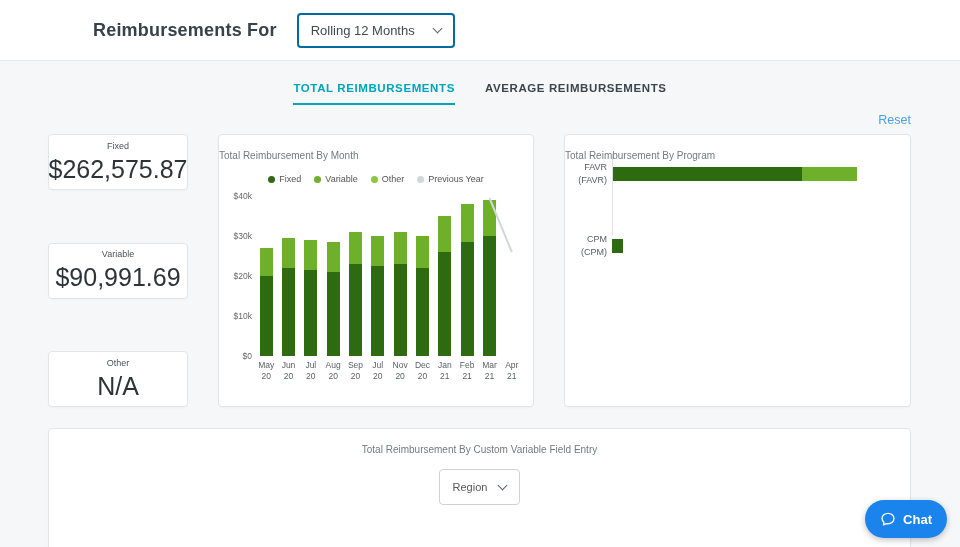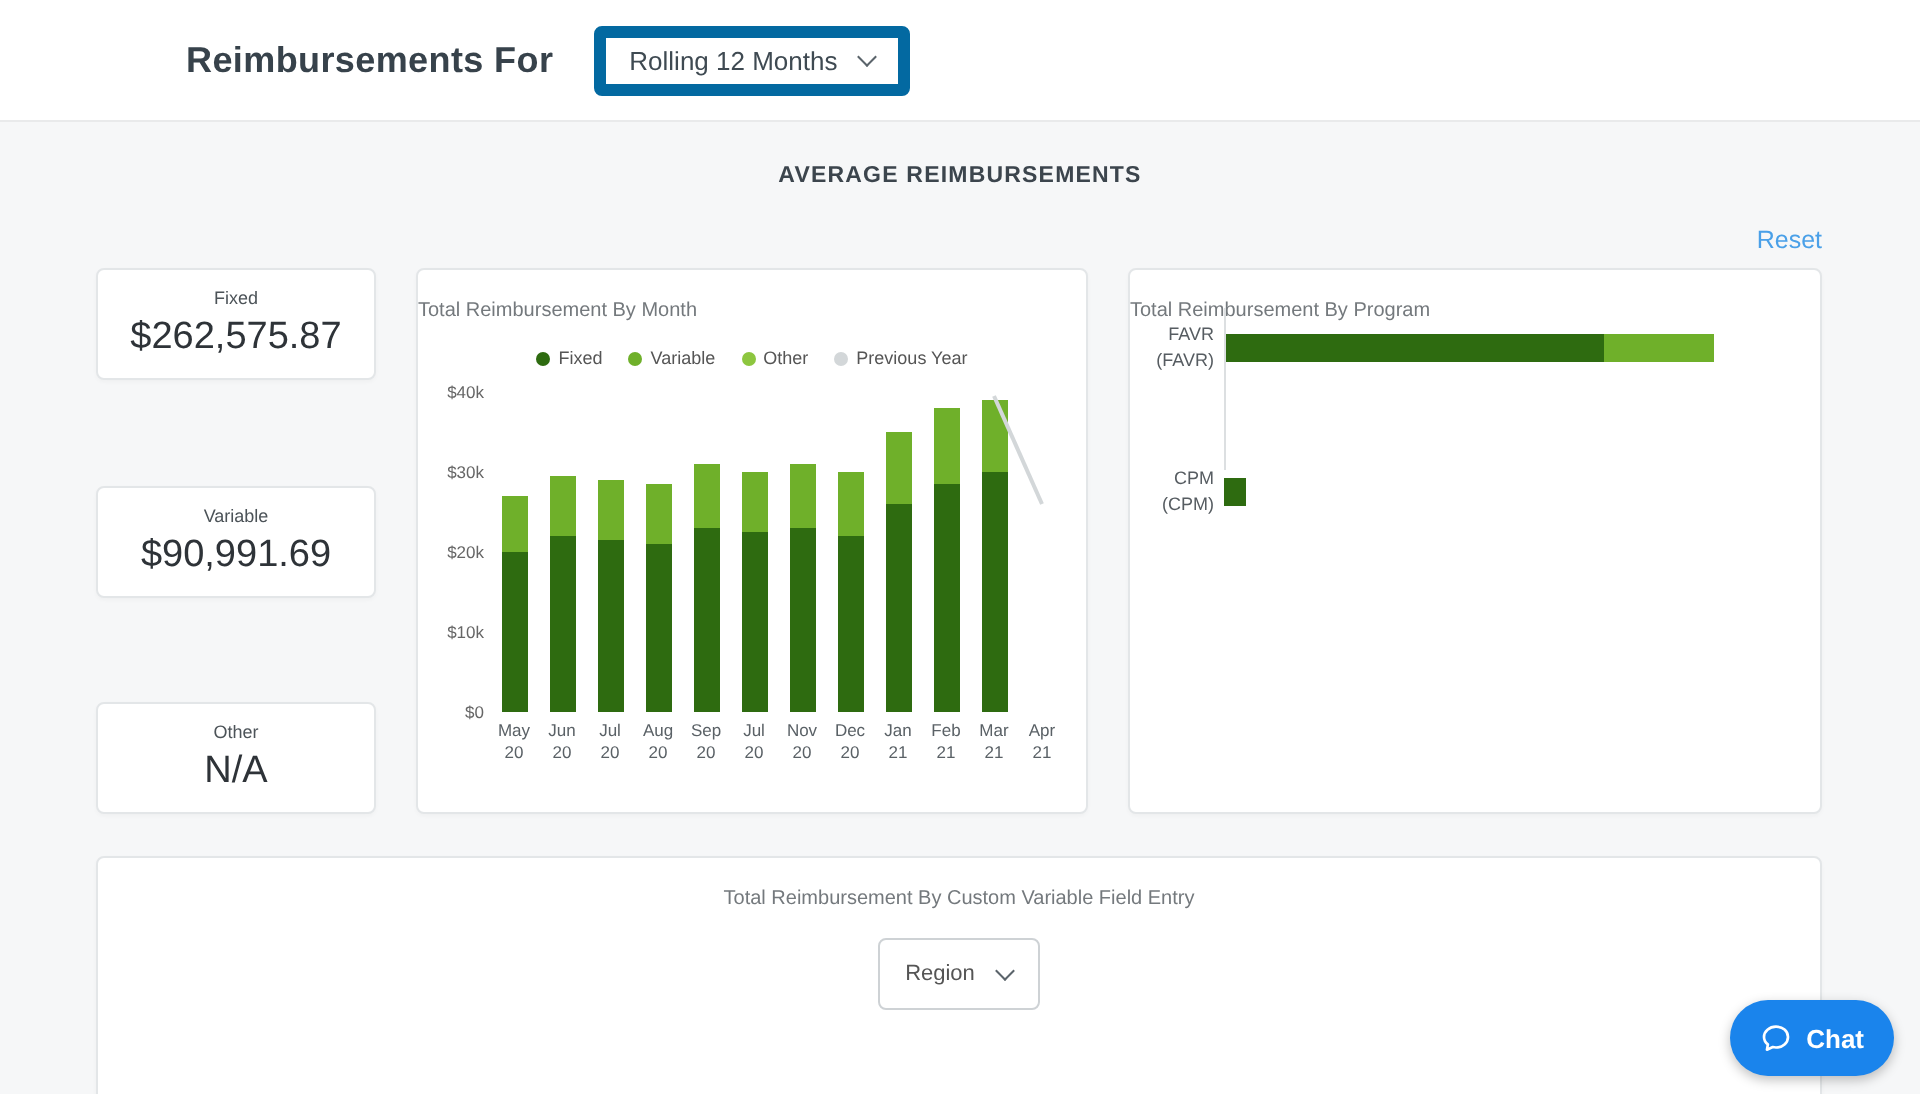--- a/index.html
+++ b/index.html
@@ -4,36 +4,36 @@
 <style>
   *{box-sizing:border-box;margin:0;padding:0}
   html,body{background:#fff}
   body{font-family:"Liberation Sans",sans-serif}
   .app{position:relative;width:960px;height:547px;background:#f6f7f8;overflow:hidden;color:#333;
        font-family:"Liberation Sans",sans-serif;
        --accent:#00a5bd;--reset:#4aa0e8;--chat:#1a84ec}
   .header{height:61px;background:#fff;border-bottom:1px solid #e9eaeb;display:flex;align-items:center;
           padding-left:93px;gap:20px}
   .header-title{font-size:18px;font-weight:700;color:#37424b;letter-spacing:.2px}
-  .period-select{width:158px;height:35px;border:6px solid #0369a1;border-radius:4px;background:#fff;
+  .period-select{width:158px;height:35px;border:2px solid #0369a1;border-radius:4px;background:#fff;
                  display:flex;align-items:center;justify-content:space-between;padding:0 12px;
                  font-size:13px;color:#3f4a52;cursor:pointer}
   .chev{width:7px;height:7px;border-right:1.6px solid #5b646b;border-bottom:1.6px solid #5b646b;
         transform:rotate(45deg);margin-top:-4px;flex:0 0 auto}
   .tabs{display:flex;justify-content:center;gap:30px;padding-top:21px}
   .tab{font-size:11.5px;font-weight:700;letter-spacing:.6px;color:#3c454d;padding-bottom:9px;cursor:pointer;
        border-bottom:2px solid transparent}
   .tab.active{color:var(--accent);border-bottom-color:var(--accent)}
   .reset{position:absolute;top:113px;right:49px;font-size:12.5px;color:var(--reset);cursor:pointer}
-  .row{position:absolute;top:134px;left:48px;right:49px;height:273px;display:flex;gap:20px}
+  .row{position:absolute;top:134px;left:48px;right:49px;height:273px;display:flex;gap:30px}
   .card{background:#fff;border:1px solid #e3e6e8;border-radius:4px;box-shadow:0 1px 2px rgba(0,0,0,.03)}
   .stat-col{width:140px;display:flex;flex-direction:column;justify-content:space-between}
   .stat-card{height:56px;display:flex;flex-direction:column;align-items:center;justify-content:center;gap:4px}
   .stat-label{font-size:9px;color:#4c5358}
-  .stat-value{font-size:19px;color:#2e3338}
+  .stat-value{font-size:25px;color:#2e3338}
   .card-title{text-align:left;font-size:10px;color:#74797d;margin-top:15px}
   .month-card{flex:1;position:relative}
   .legend{display:flex;justify-content:center;gap:13px;margin-top:13px}
   .legend-item{display:flex;align-items:center;gap:4px;font-size:9px;color:#555}
   .dot{width:7px;height:7px;border-radius:50%;display:inline-block}
   .plot-wrap{display:flex;margin:12px 10px 0 8px}
   .yaxis{position:relative;width:28px;height:160px;flex:0 0 auto}
   .ytick{position:absolute;right:3px;font-size:8.5px;color:#666;white-space:nowrap}
   .bars{position:relative;flex:1;height:160px;display:flex;align-items:flex-end}
   .bar-col{flex:1;display:flex;justify-content:center;align-items:flex-end;height:100%}
@@ -65,20 +65,21 @@
 
   <div class="header">
     <span class="header-title">Reimbursements For</span>
     <div class="period-select">
       <span>Rolling 12 Months</span>
       <i class="chev"></i>
     </div>
   </div>
 
   <div class="tabs">
+    <div class="tab active">TOTAL REIMBURSEMENTS</div>
     <div class="tab">AVERAGE REIMBURSEMENTS</div>
   </div>
 
   <div class="reset">Reset</div>
 
   <div class="row">
 
     <div class="stat-col">
       <div class="card stat-card">
         <div class="stat-label">Fixed</div>

